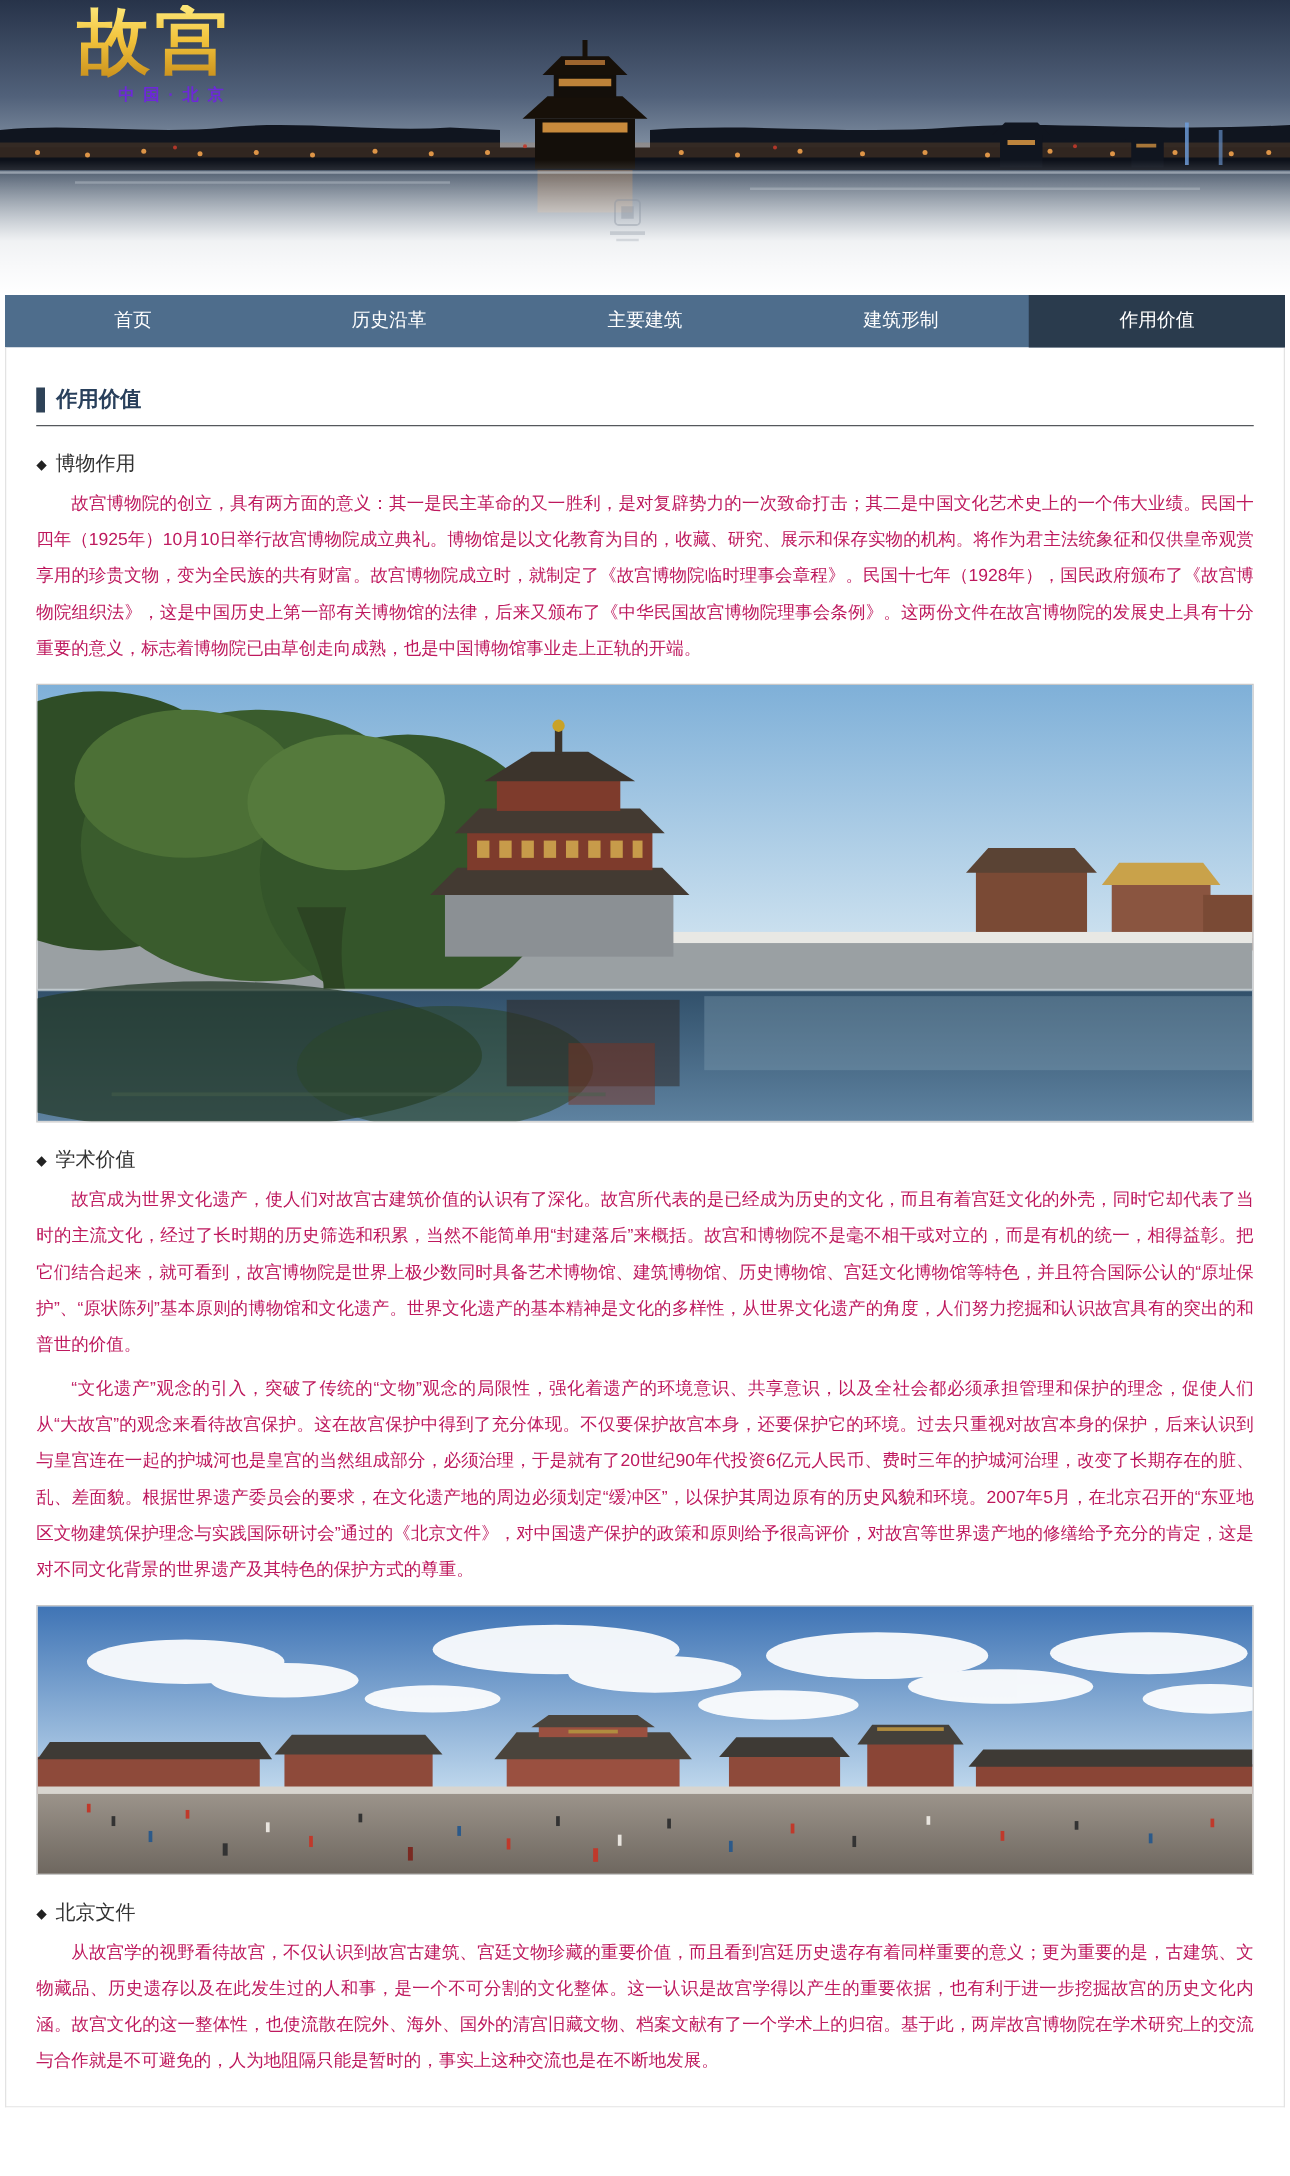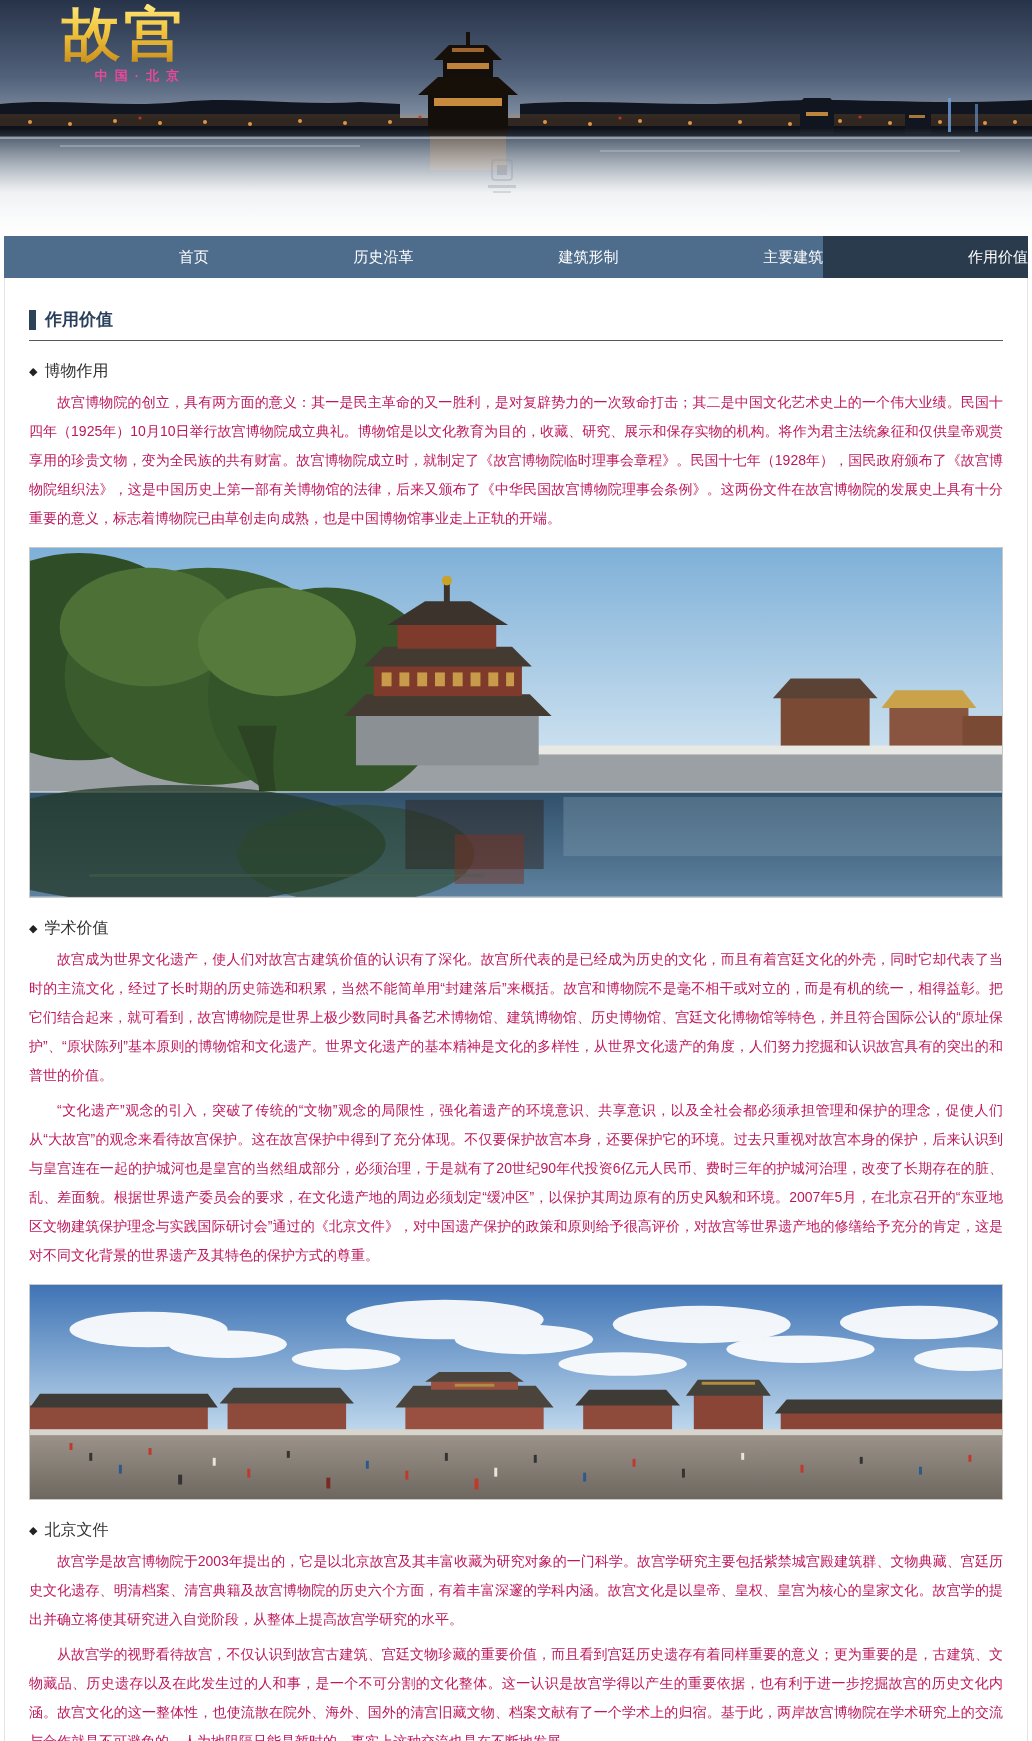--- a/index.html
+++ b/index.html
@@ -7,25 +7,25 @@
     font-family:"Liberation Sans","DejaVu Sans",sans-serif; }
   .page { width:1032px; margin:0 auto; }
 
   
   .banner { position:relative; width:1032px; height:236px; overflow:hidden; }
   .banner svg { display:block; }
   .logo { position:absolute; left:16px; top:4px; width:170px; text-align:right; }
   .logo-title { font-size:58px; font-weight:bold; letter-spacing:4px; line-height:1.05;
     background:linear-gradient(180deg,#fde87a 0%,#f2c33c 45%,#c78d1a 100%);
     -webkit-background-clip:text; background-clip:text; color:transparent; }
-  .logo-sub { margin-top:2px; font-size:13px; letter-spacing:7px; color:#ec4899; font-weight:bold; }
+  .logo-sub { margin-top:2px; font-size:13px; letter-spacing:7px; color:#6d28d9; font-weight:bold; }
 
   
   .nav { display:flex; width:1024px; margin:0 auto; height:42px; background:#4e6d8c; }
-  .nav-item { flex:1; text-align:right; line-height:42px; color:#ffffff; font-size:15px;
+  .nav-item { flex:1; text-align:center; line-height:42px; color:#ffffff; font-size:15px;
     cursor:pointer; }
   .nav-item.active { background:#2a3b4d; }
 
   
   .content { width:1024px; margin:0 auto; background:#fff;
     border:1px solid #e3e3e3; border-top:none; padding:30px 24px 16px 24px; }
   .page-title-row { display:flex; align-items:center; }
   .title-bar { width:7px; height:20px; background:#2e4257; margin-right:9px; }
   .page-title { font-size:17px; font-weight:bold; color:#29405c; }
   .title-rule { border:none; border-top:1px solid #55585c; margin:9px 0 4px 0; }
@@ -138,22 +138,22 @@
     </svg>
     <div class="logo">
       <div class="logo-title">故宫</div>
       <div class="logo-sub">中国·北京</div>
     </div>
   </div>
 
   <div class="nav">
     <div class="nav-item">首页</div>
     <div class="nav-item">历史沿革</div>
+    <div class="nav-item">主要建筑</div>
     <div class="nav-item">建筑形制</div>
-    <div class="nav-item">主要建筑</div>
     <div class="nav-item active">作用价值</div>
   </div>
 
   <div class="content">
 
     <div class="page-title-row">
       <span class="title-bar"></span>
       <span class="page-title">作用价值</span>
     </div>
     <hr class="title-rule">
@@ -309,19 +309,18 @@
           <rect x="950" y="172" width="3" height="7" fill="#c0392b"></rect>
         </g>
       </svg>
     </div>
 
     <div>
       <div class="section-heading">
         <span class="diamond">◆</span>
         <span class="heading-text">北京文件</span>
       </div>
-      <p class="para">故宫学是故宫博物院于2003年提出的，它是以北京故宫及其丰富收藏为研究对象的一门科学。故宫学研究主要包括紫禁城宫殿建筑群、文物典藏、宫廷历史文化遗存、明清档案、清宫典籍及故宫博物院的历史六个方面，有着丰富深邃的学科内涵。故宫文化是以皇帝、皇权、皇宫为核心的皇家文化。故宫学的提出并确立将使其研究进入自觉阶段，从整体上提高故宫学研究的水平。</p>
       <p class="para">从故宫学的视野看待故宫，不仅认识到故宫古建筑、宫廷文物珍藏的重要价值，而且看到宫廷历史遗存有着同样重要的意义；更为重要的是，古建筑、文物藏品、历史遗存以及在此发生过的人和事，是一个不可分割的文化整体。这一认识是故宫学得以产生的重要依据，也有利于进一步挖掘故宫的历史文化内涵。故宫文化的这一整体性，也使流散在院外、海外、国外的清宫旧藏文物、档案文献有了一个学术上的归宿。基于此，两岸故宫博物院在学术研究上的交流与合作就是不可避免的，人为地阻隔只能是暂时的，事实上这种交流也是在不断地发展。</p>
     </div>
 
   </div>
 
 </div>
 
 </body></html>

